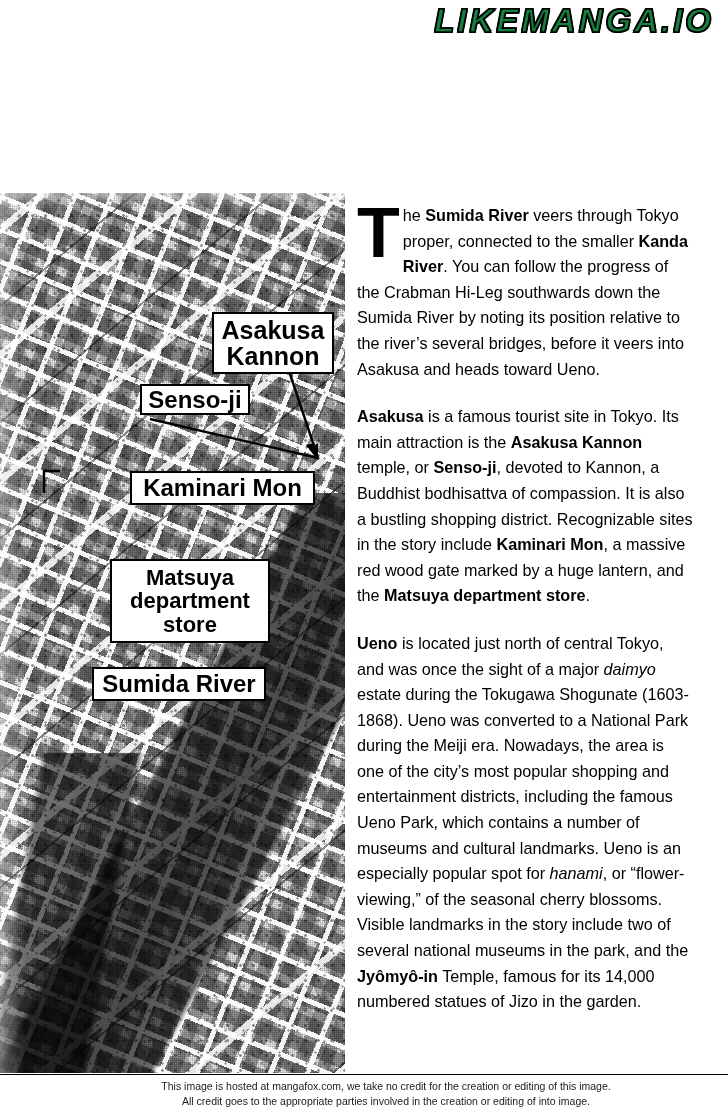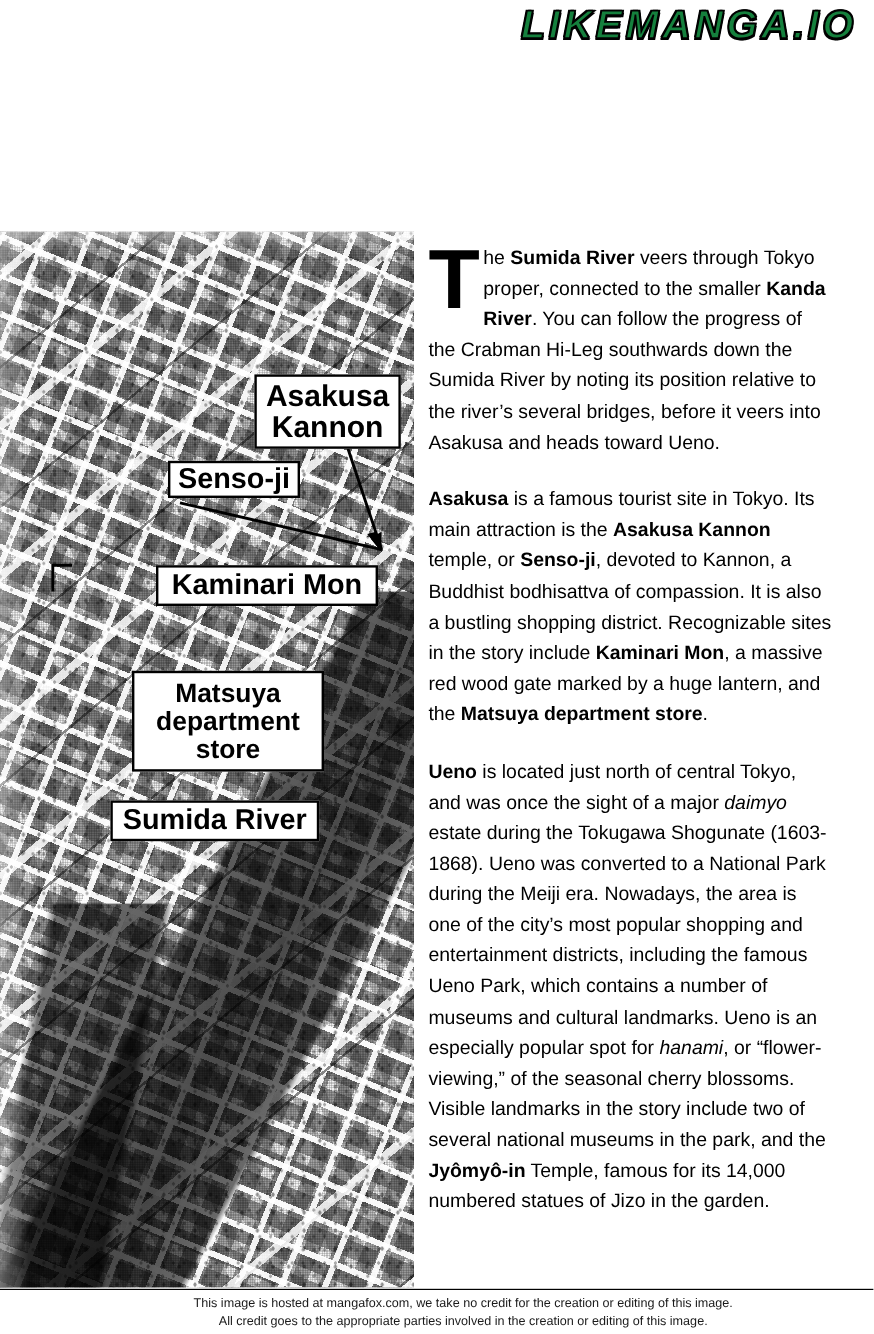--- a/index.html
+++ b/index.html
@@ -255,14 +255,14 @@
 
     <p>
       <span><b>Ueno</b><span> is located just north of central Tokyo, and was once the sight of a major </span><i>daimyo</i><span> estate during the Tokugawa Shogunate (1603-1868). Ueno was converted to a National Park during the Meiji era. Nowadays, the area is one of the city’s most popular shopping and entertainment districts, including the famous Ueno Park, which contains a number of museums and cultural landmarks. Ueno is an especially popular spot for </span><i>hanami</i><span>, or “flower-viewing,” of the seasonal cherry blossoms. Visible landmarks in the story include two of several national museums in the park, and the </span><b>Jyômyô-in</b><span> Temple, famous for its 14,000 numbered statues of Jizo in the garden.</span></span>
     </p>
 
   </div>
 </div>
 
 <div id="footer">
   <div>This image is hosted at mangafox.com, we take no credit for the creation or editing of this image.</div>
-  <div>All credit goes to the appropriate parties involved in the creation or editing of this image.</div>
+  <div>All credit goes to the appropriate parties involved in the creation or editing of into image.</div>
 </div>
 
 </body></html>

